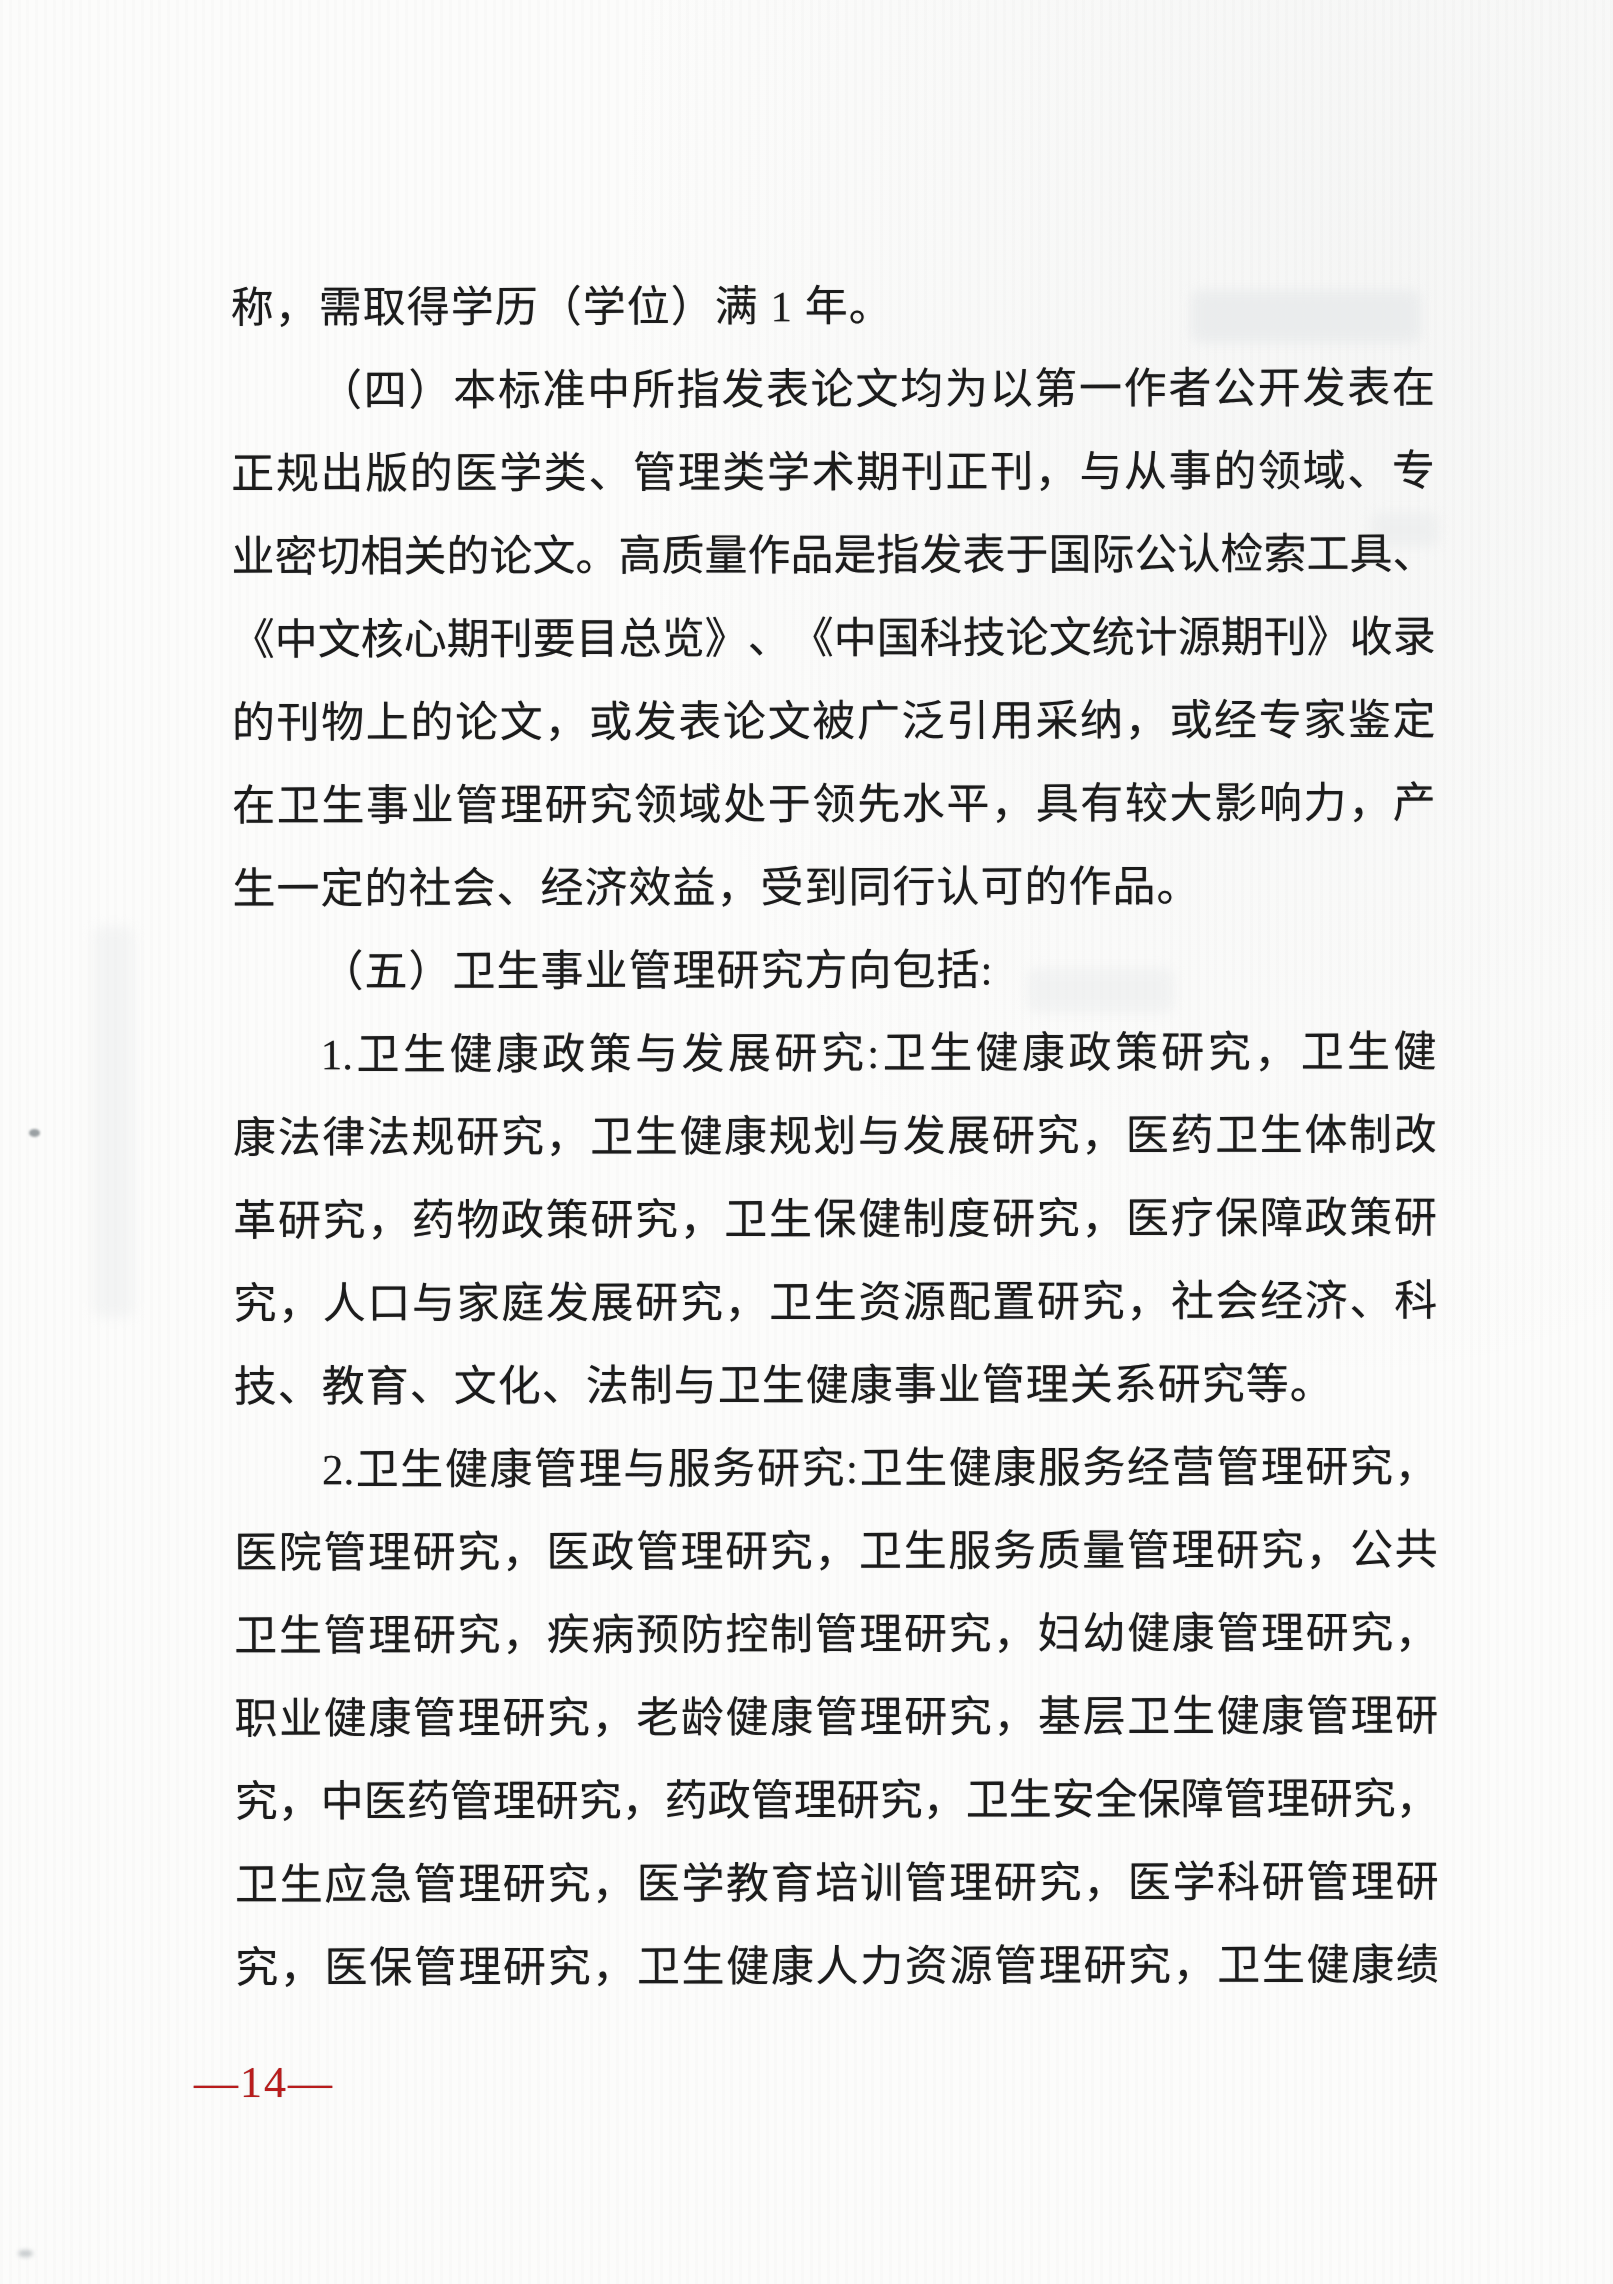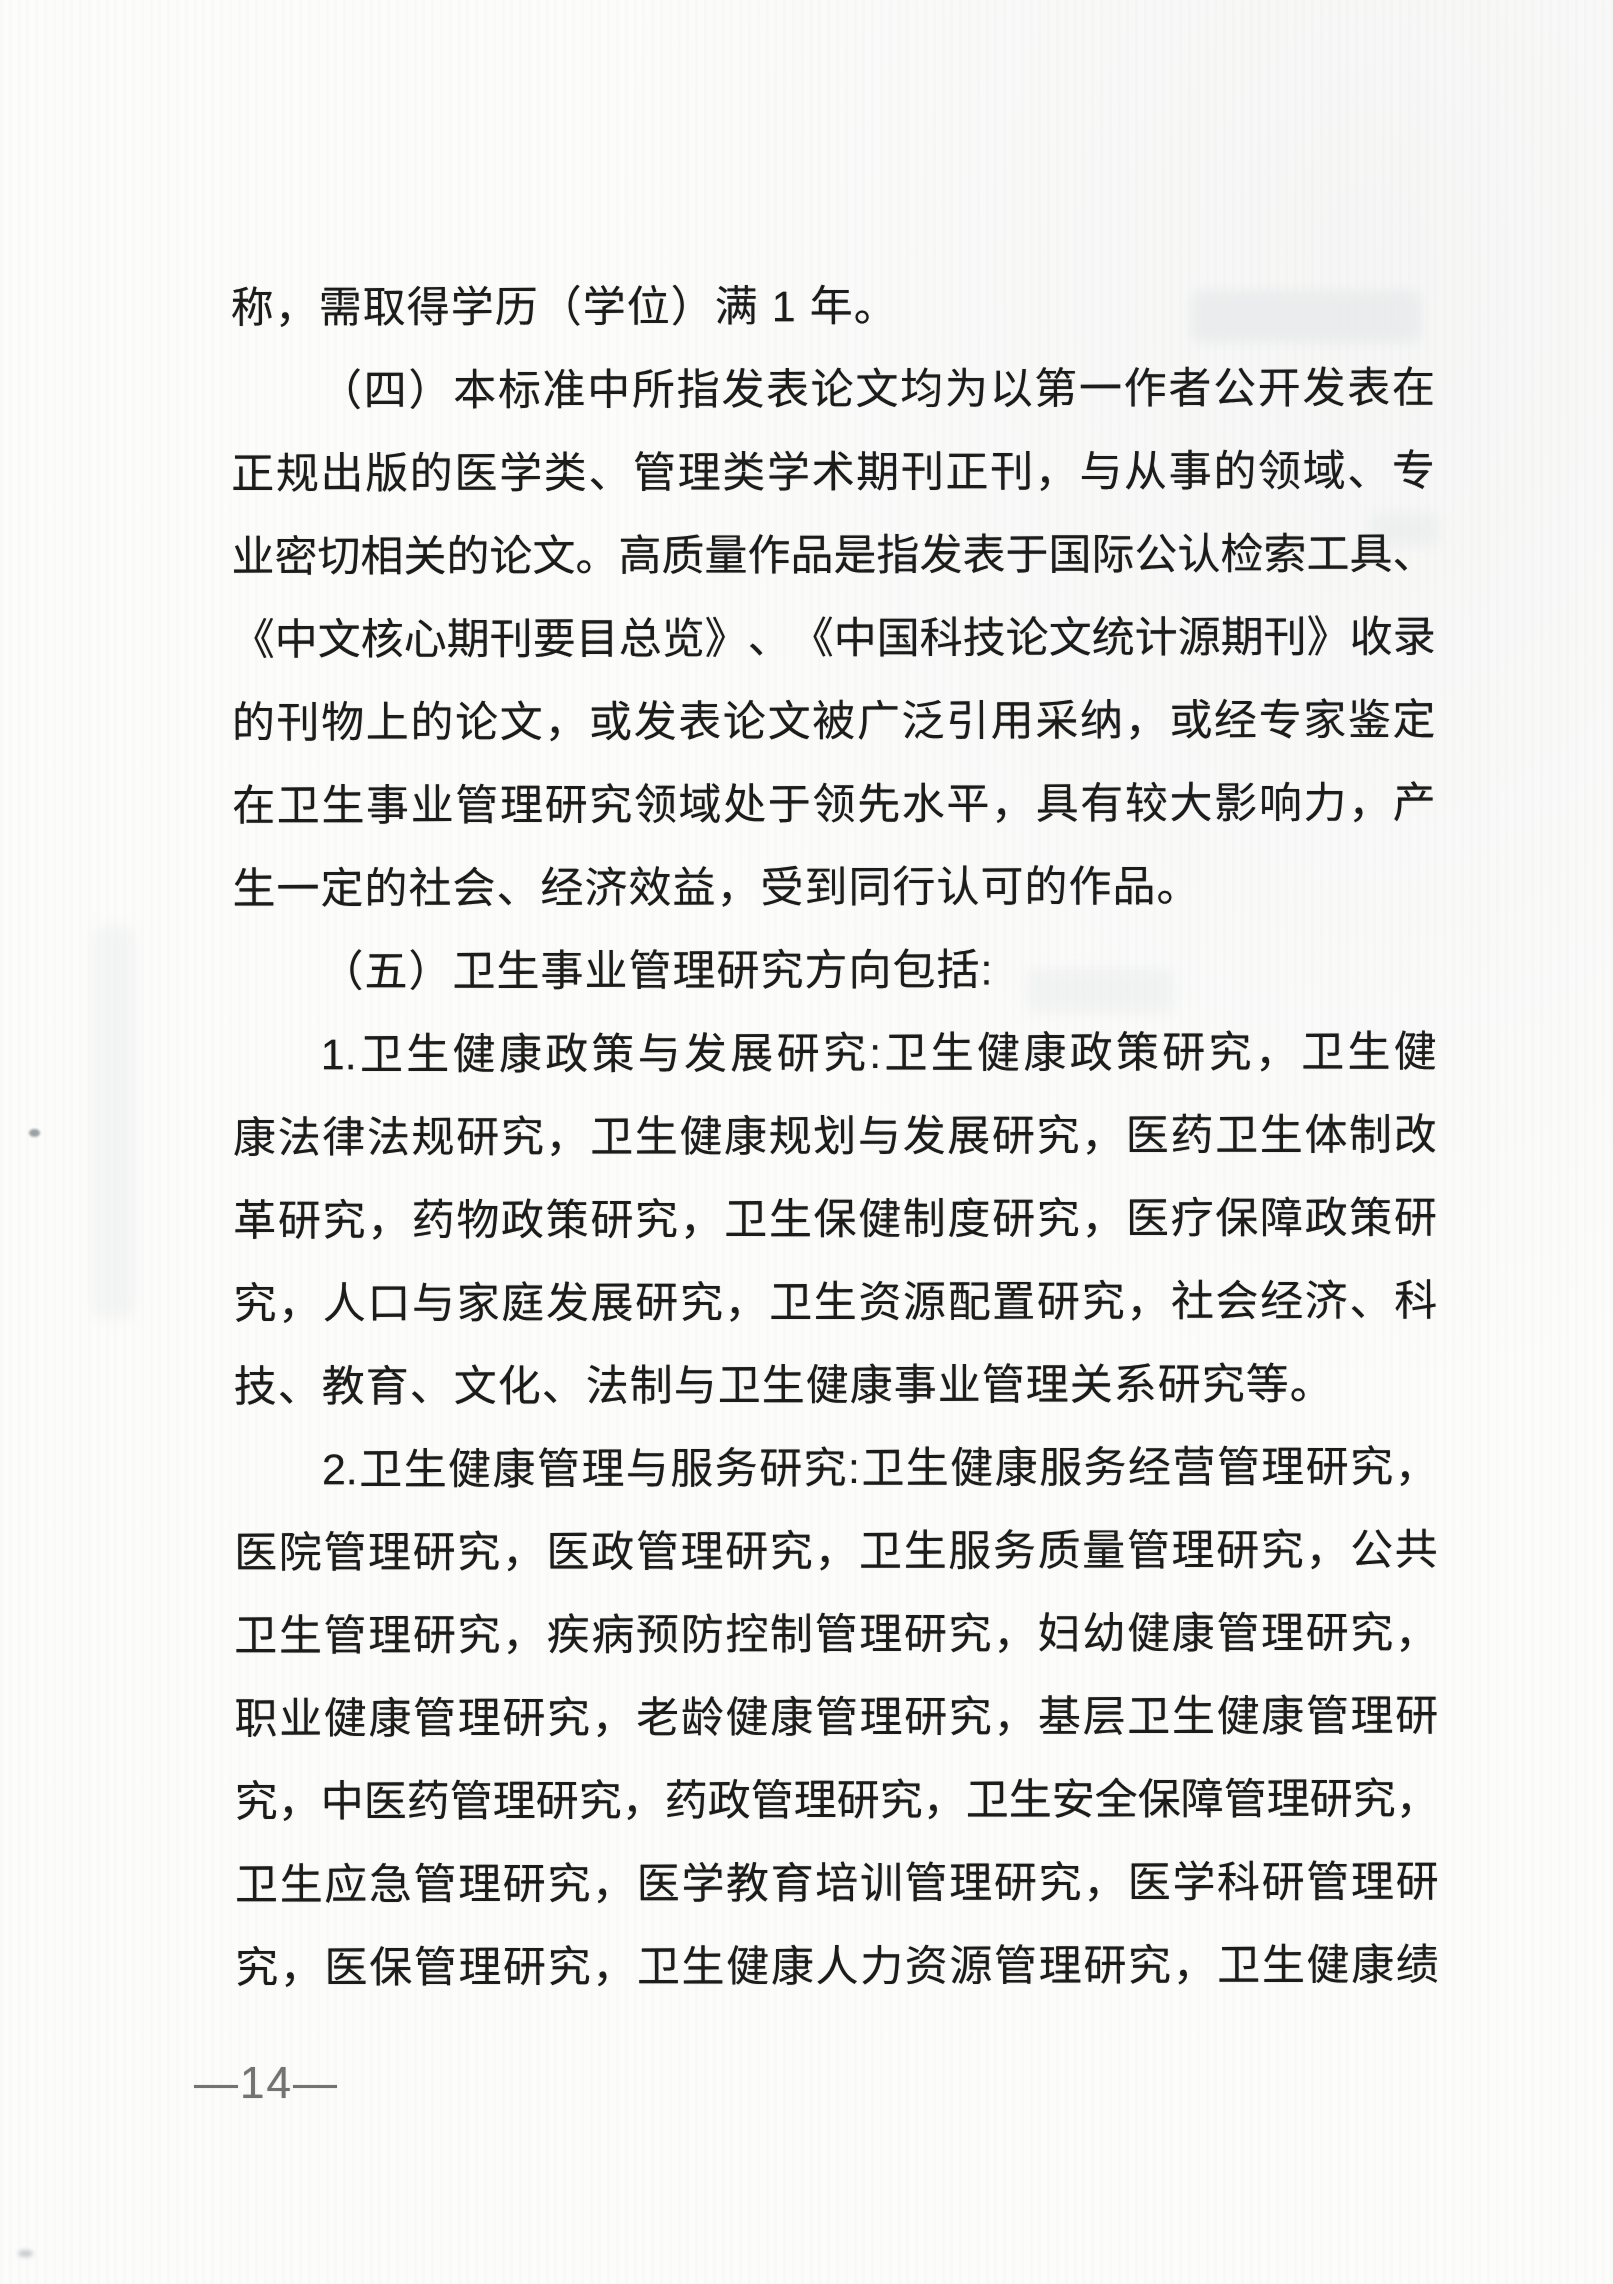--- a/index.html
+++ b/index.html
@@ -6,21 +6,21 @@
     margin: 0;
     padding: 0;
     background: #ffffff;
   }
   .page {
     position: relative;
     width: 1613px;
     height: 2285px;
     background: #fcfcfb;
     overflow: hidden;
-    font-family: Liberation Sans, sans-serif;
+    font-family: Liberation Serif, serif;
   }
   
   .page::before {
     content: "";
     position: absolute;
     inset: 0;
     background:
       repeating-linear-gradient(90deg, rgba(0,0,0,0.012) 0 2.9px, rgba(0,0,0,0) 2.9px 8.8px),
       radial-gradient(ellipse at 85% 12%, rgba(120,130,135,0.05), rgba(0,0,0,0) 40%);
     pointer-events: none;
@@ -52,21 +52,21 @@
   .line.justify span { display: block; }
   .line.indent { padding-left: 88px; }
   .footer-page-number {
     position: absolute;
     left: 194px;
     top: 2041px;
     height: 83px;
     line-height: 83px;
     font-size: 44px;
     letter-spacing: 2px;
-    color: #737373;
+    color: #b91c1c;
     text-shadow: 0 0 1px rgba(28,28,28,0.4);
   }
   
   .artifact {
     position: absolute;
     background: #e9ebec;
     filter: blur(5.9px);
     border-radius: 9.8px;
     pointer-events: none;
   }

